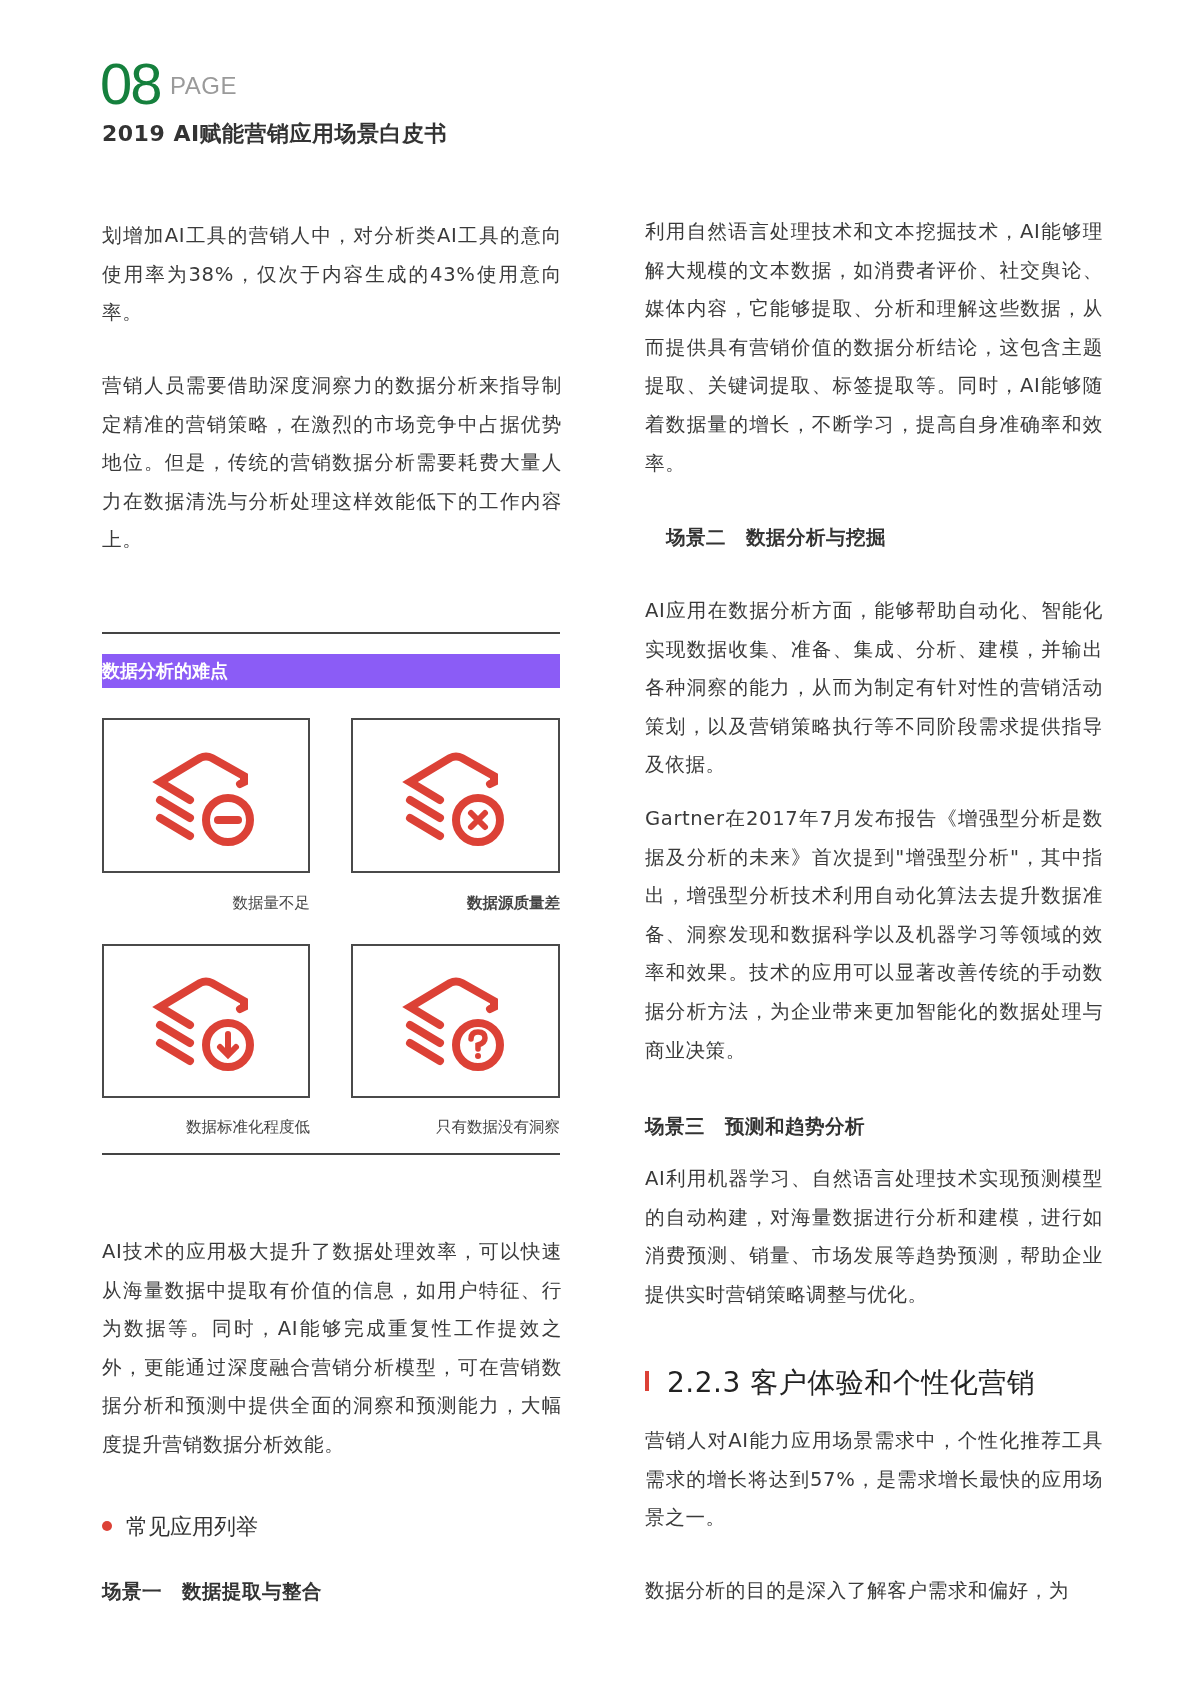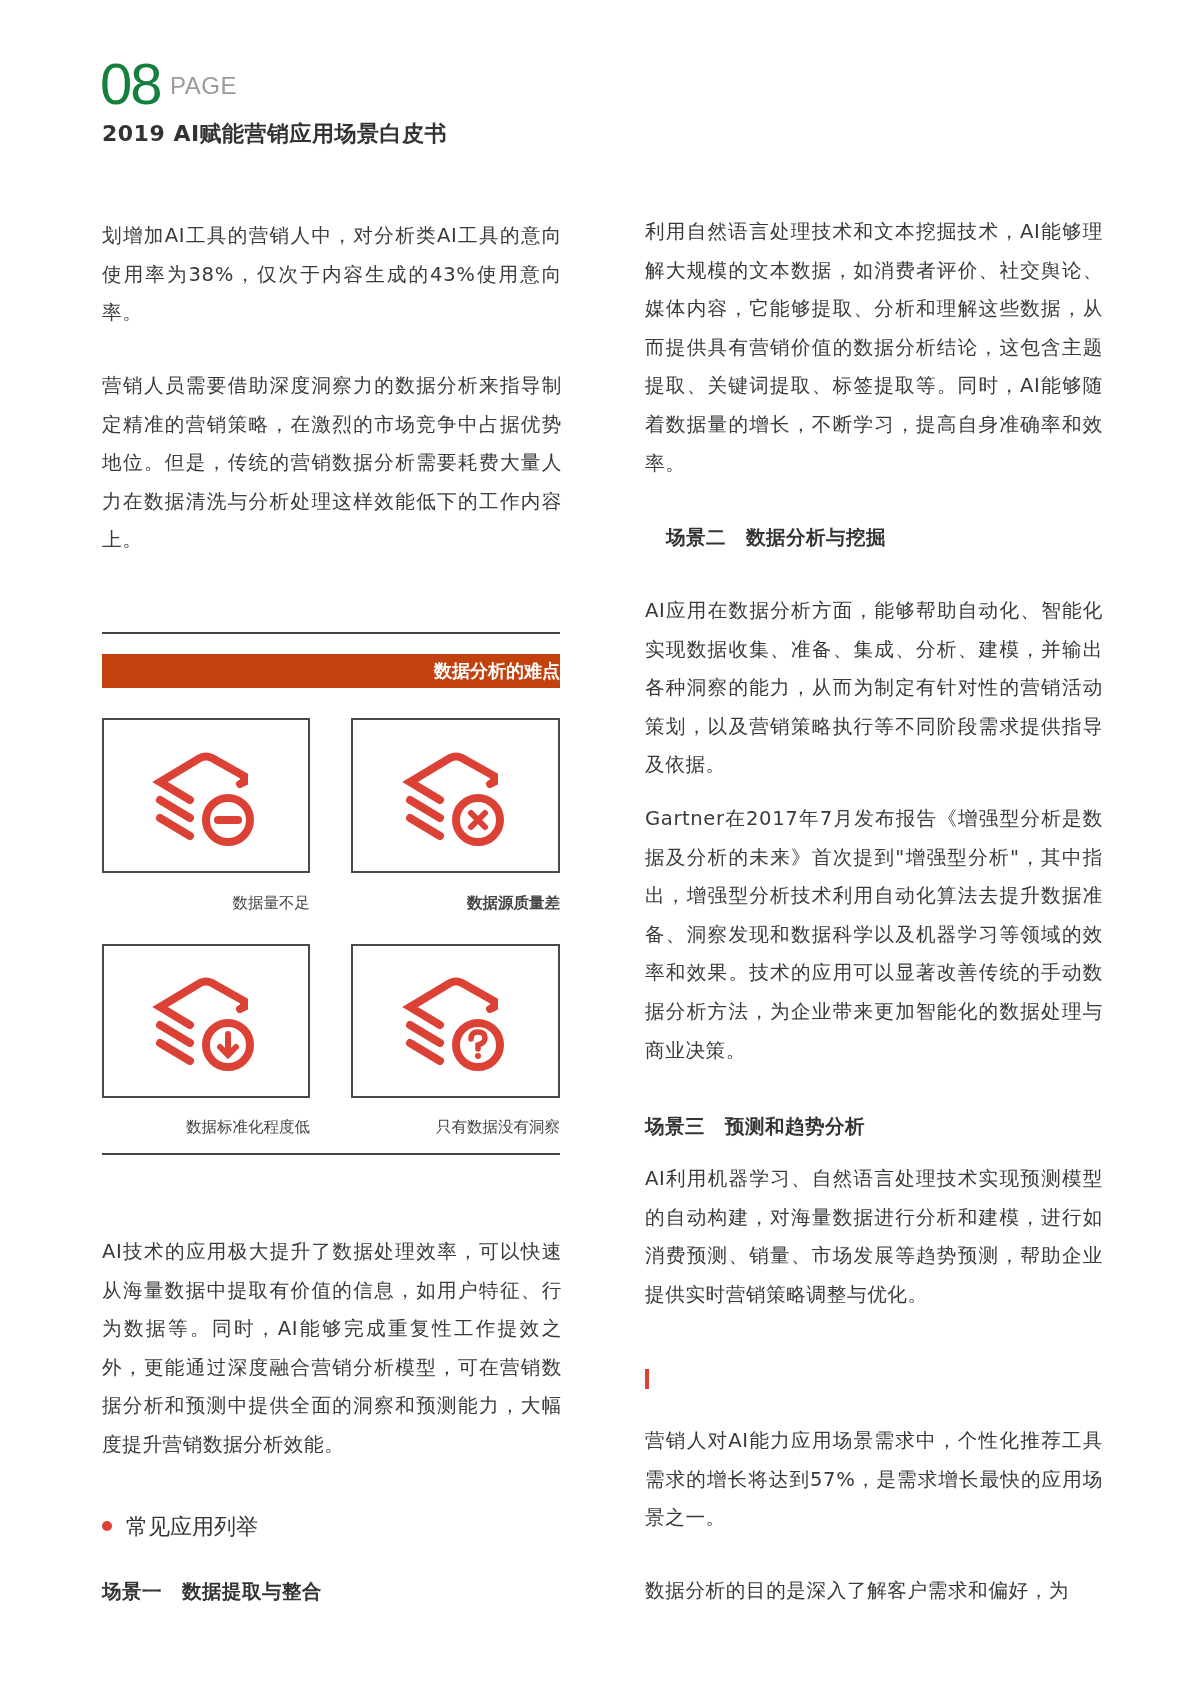--- a/index.html
+++ b/index.html
@@ -8,21 +8,21 @@
   .abs { position:absolute; }
   .page-num { left:100px; top:52px; font-family:"Liberation Sans", sans-serif; font-size:58px; line-height:64px; color:#15803d; letter-spacing:-2px; }
   .page-label { left:170px; top:72px; font-family:"Liberation Sans", sans-serif; font-size:24px; color:#9a9a9a; letter-spacing:0.5px; }
   .doc-title { left:102px; top:119px; font-size:22px; font-weight:bold; color:#333; letter-spacing:0.5px; }
   .col { position:absolute; width:460px; }
   .col-left { left:102px; }
   .col-right { left:645px; width:458px; }
   p.body { margin:0; font-size:19.6px; line-height:38.6px; color:#3a3a3a; text-align:justify; letter-spacing:0.6px; }
   .scene-title { font-size:19.5px; font-weight:bold; color:#333; letter-spacing:0.5px; word-spacing:14px; }
   .rule { position:absolute; height:2px; background:#444; }
-  .redbar { position:absolute; background:#c2410c; color:#fff; font-weight:bold; font-size:18px; text-align:right; line-height:34px; }
+  .redbar { position:absolute; background:#8b5cf6; color:#fff; font-weight:bold; font-size:18px; text-align:left; line-height:34px; }
   .card { position:absolute; border:2px solid #4a4a4a; box-sizing:border-box; background:#fff; }
   .card svg { position:absolute; left:50%; top:50%; transform:translate(-50%,-50%); }
   .card-label { position:absolute; width:208px; text-align:right; font-size:15.5px; color:#444; }
   .bullet-head { font-size:22px; color:#333; }
   .bullet-dot { display:inline-block; width:10px; height:10px; border-radius:50%; background:#dc4136; margin-right:14px; vertical-align:middle; position:relative; top:-2px; }
   .sec-head { font-size:28px; color:#222; letter-spacing:0.5px; }
   .sec-mark { display:inline-block; width:4px; height:20px; background:#dc4136; margin-right:18px; vertical-align:middle; position:relative; top:-3px; }
 </style>
 </head>
 <body>
@@ -105,20 +105,20 @@
 </div>
 <div class="col col-right" style="top:800px;">
   <p class="body">Gartner在2017年7月发布报告《增强型分析是数据及分析的未来》首次提到"增强型分析"，其中指出，增强型分析技术利用自动化算法去提升数据准备、洞察发现和数据科学以及机器学习等领域的效率和效果。技术的应用可以显著改善传统的手动数据分析方法，为企业带来更加智能化的数据处理与商业决策。</p>
 </div>
 <div class="abs scene-title" style="left:645px; top:1113px;">场景三　预测和趋势分析</div>
 <div class="col col-right" style="top:1160px;">
   <p class="body">AI利用机器学习、自然语言处理技术实现预测模型的自动构建，对海量数据进行分析和建模，进行如消费预测、销量、市场发展等趋势预测，帮助企业提供实时营销策略调整与优化。</p>
 </div>
 
 <div class="abs sec-head" style="left:645px; top:1364px;">
-  <span class="sec-mark"></span>
+  <span class="sec-mark"></span><span>2.2.3 客户体验和个性化营销</span>
 </div>
 <div class="col col-right" style="top:1422px;">
   <p class="body">营销人对AI能力应用场景需求中，个性化推荐工具需求的增长将达到57%，是需求增长最快的应用场景之一。</p>
 </div>
 <div class="col col-right" style="top:1572px;">
   <p class="body">数据分析的目的是深入了解客户需求和偏好，为</p>
 </div>
 
 </body></html>

